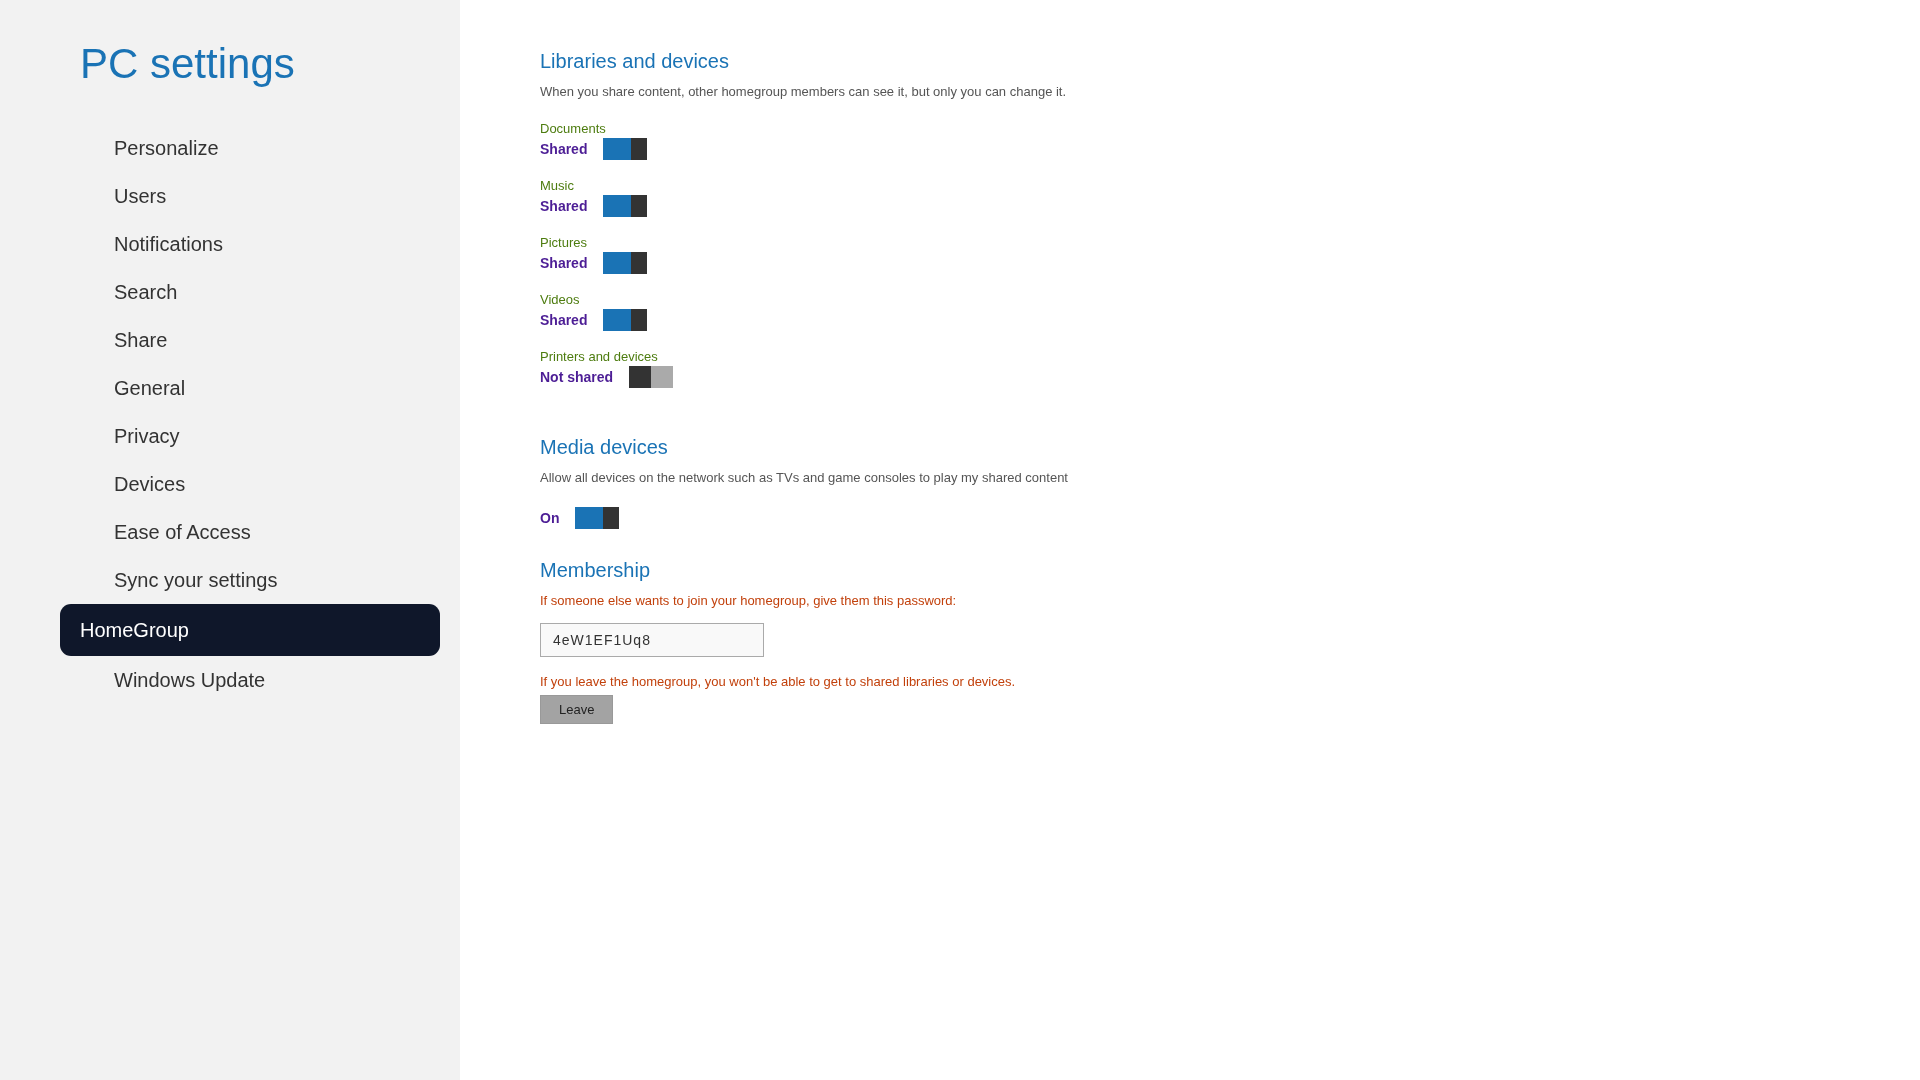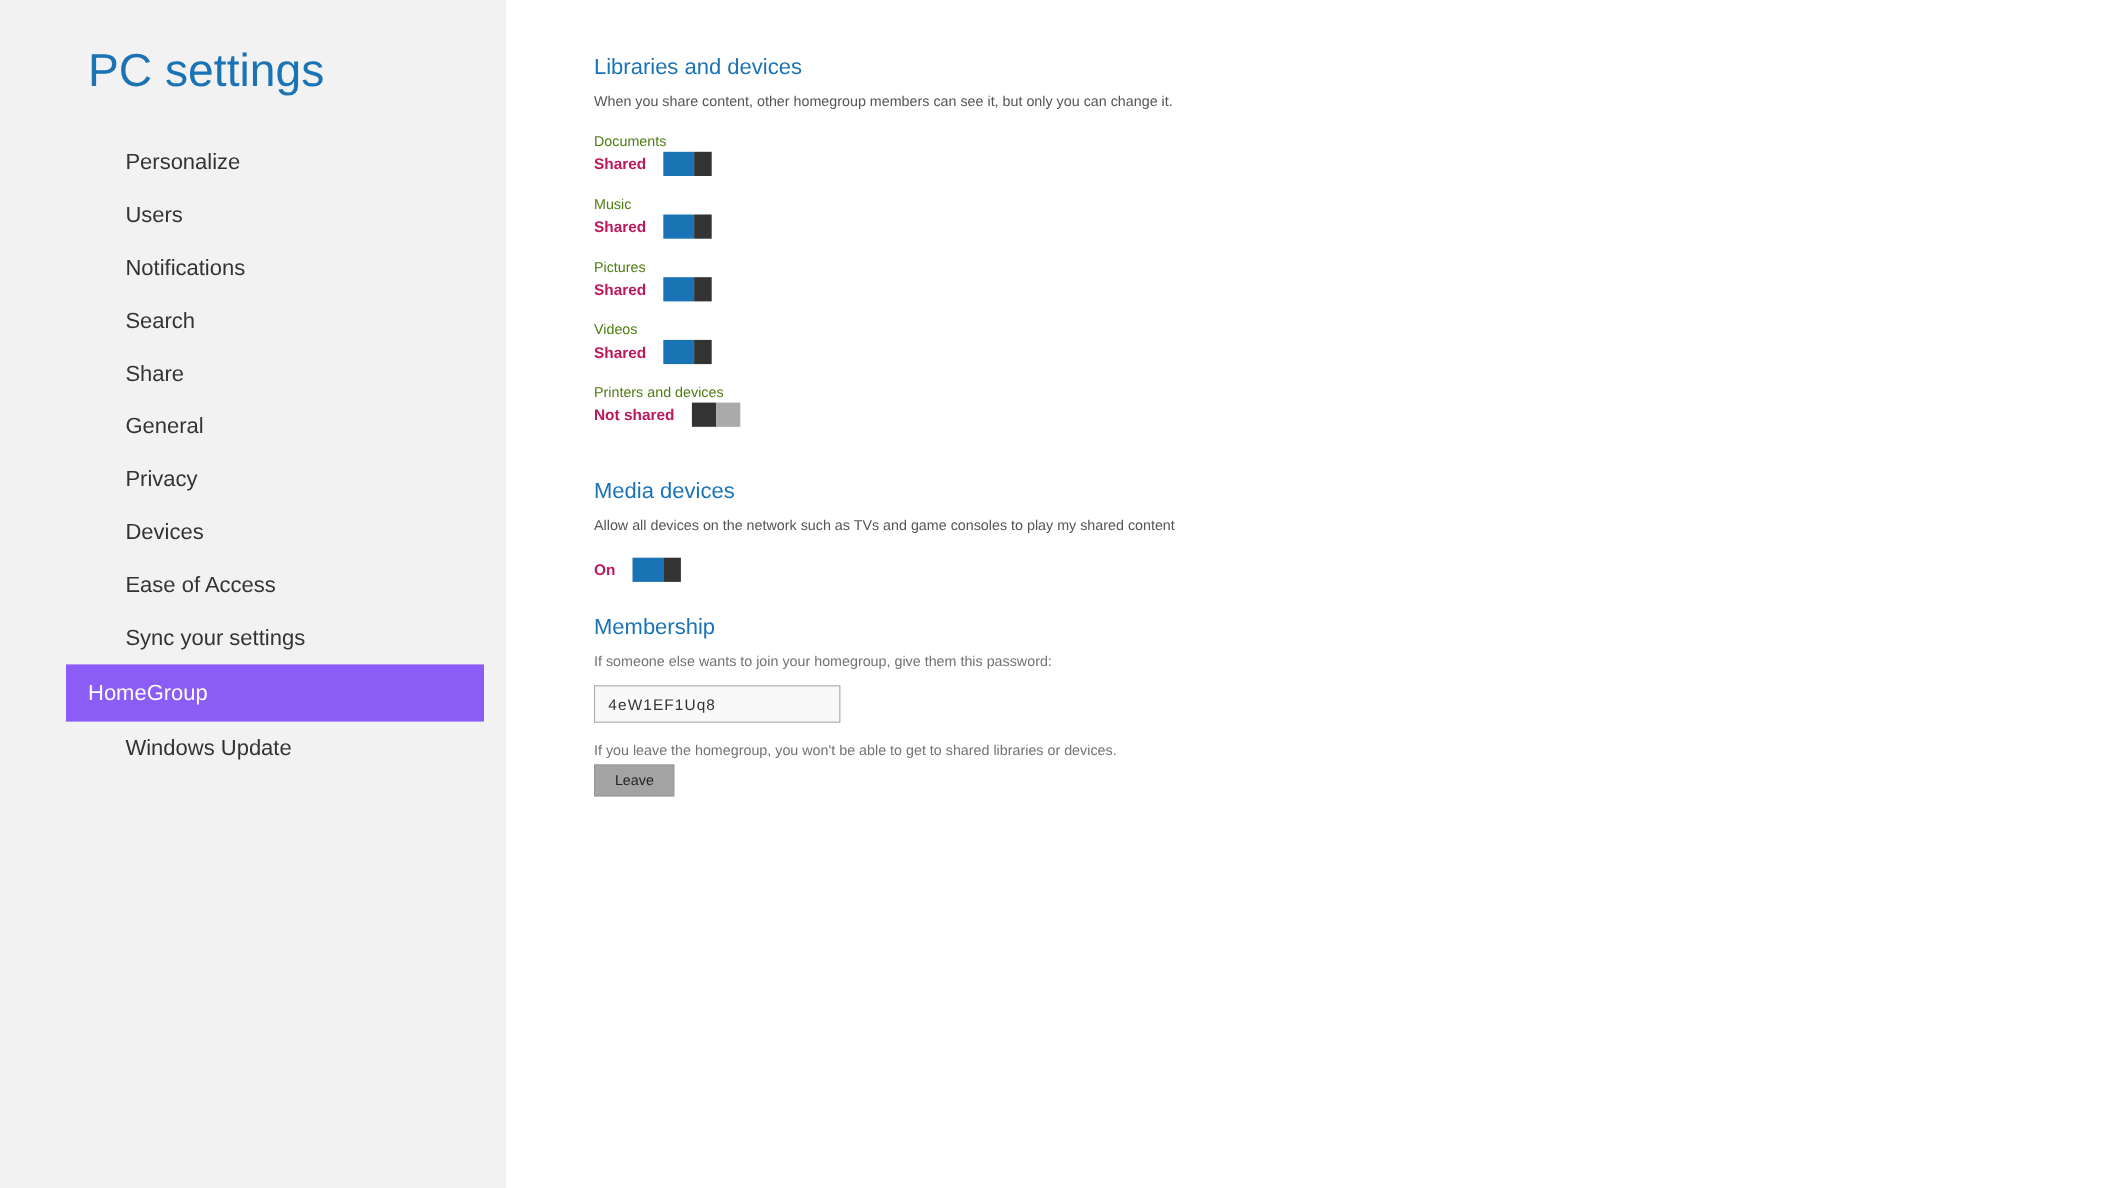--- a/index.html
+++ b/index.html
@@ -28,26 +28,27 @@
     .nav-item {
       font-size: 20px;
       font-weight: 300;
       color: #333;
       padding: 12px 0;
       cursor: pointer;
       line-height: 1.2;
       margin-left: 34px;
     }
     .nav-item.active {
-      background: #8b5cf6;
+      background: #0f172a;
       color: #fff;
       padding: 14px 20px;
       margin-left: -20px;
       width: calc(100% + 0px);
       padding-left: 20px;
+      border-radius: 11px;
     }
 
     
     .main {
       flex: 1;
       background: #fff;
       padding: 50px 80px;
       overflow-y: auto;
     }
 
@@ -68,21 +69,21 @@
       margin-bottom: 18px;
     }
     .item-label {
       font-size: 13px;
       color: #4d7c0f;
       margin-bottom: 2px;
     }
     .item-status {
       font-size: 14px;
       font-weight: 600;
-      color: #be185d;
+      color: #4c1d95;
       display: flex;
       align-items: center;
       gap: 16px;
     }
 
     
     .toggle {
       display: inline-flex;
       align-items: center;
       cursor: pointer;
@@ -147,21 +148,21 @@
       background: #a3a3a3;
       border: 1px solid #999;
       padding: 6px 18px;
       font-size: 13px;
       color: #222;
       cursor: pointer;
     }
 
     .membership-desc {
       font-size: 13px;
-      color: #737373;
+      color: #c2410c;
       margin-bottom: 4px;
       line-height: 1.4;
     }
   </style>
 </head>
 <body>
 
 <div class="sidebar">
   <div class="sidebar-title">PC settings</div>
 

